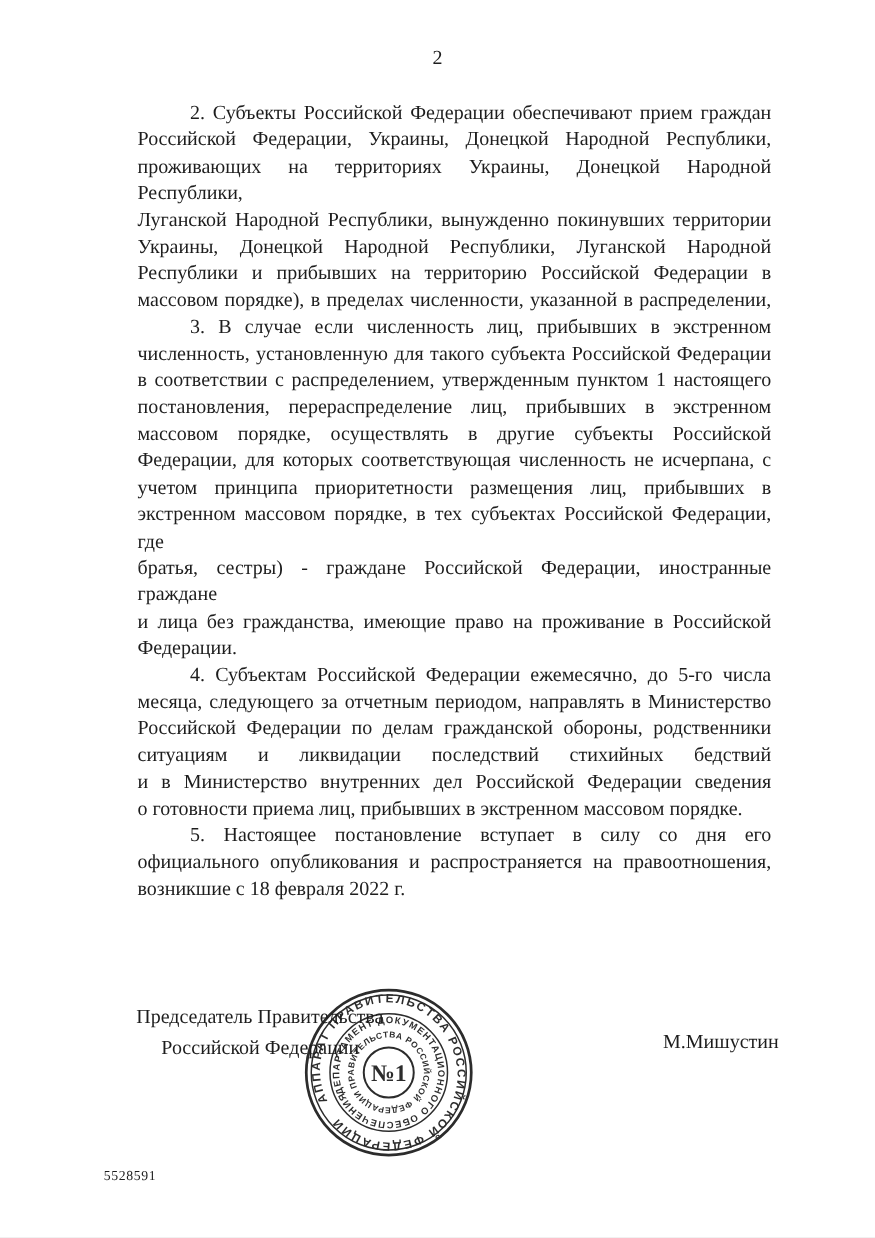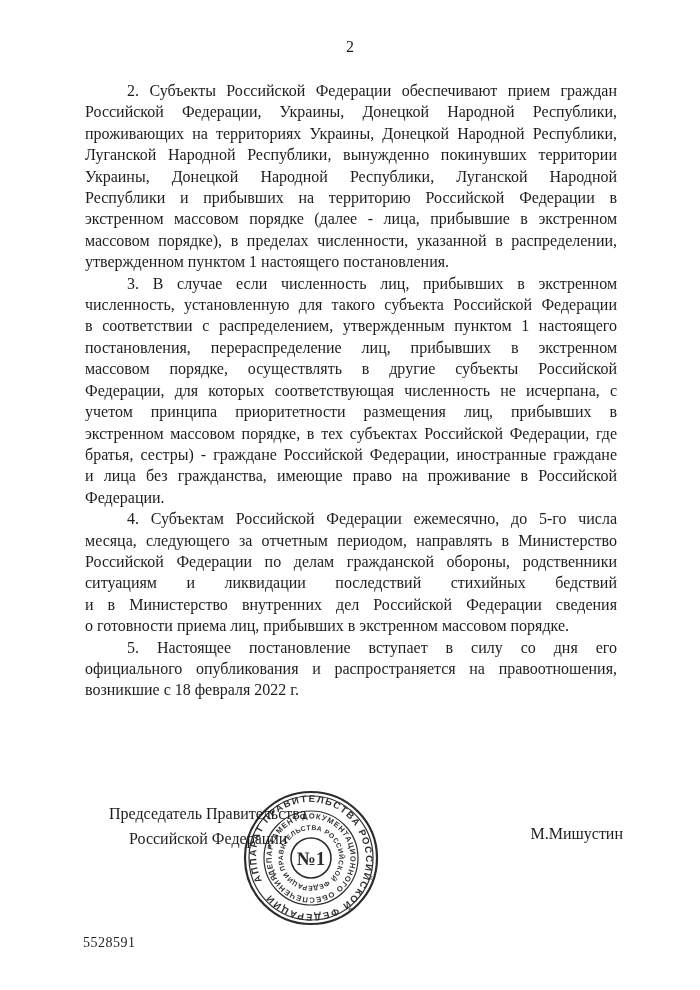--- a/index.html
+++ b/index.html
@@ -13,21 +13,21 @@
   }
   .page-number {
     position: absolute; top: 38px; left: 0; width: 700px;
     text-align: center; font-size: 16px;
   }
   .body-text {
     position: absolute; top: 80px; left: 85px; width: 532px;
     font-size: 16px; line-height: 21.4px;
   }
   .para { margin: 0; padding: 0; }
-  .line { text-align: justify; text-align-last: justify; white-space: normal; }
+  .line { text-align: justify; text-align-last: justify; white-space: normal; margin-left: 25px; }
   .line.first { text-indent: 42px; }
   .line.lastline { text-align-last: left; }
   .signature {
     position: absolute; top: 801px; left: 85px; right: 77px;
     font-size: 16px; line-height: 25px; z-index: 1; margin-left: 24px;
   }
   .sig-left { float: left; }
   .sig-indent { padding-left: 20px; }
   .sig-name { float: right; margin-top: 20px; }
   .stamp {
@@ -41,41 +41,39 @@
   }
   .stamp .ring-outer-text { font-size: 9.5px; letter-spacing: 1.6px; }
   .stamp .ring-middle-text { font-size: 7.6px; letter-spacing: 0.9px; }
   .stamp .ring-inner-text { font-size: 6.8px; letter-spacing: 0.5px; }
   .stamp .center-label {
     font-family: "Liberation Serif", "DejaVu Serif", serif;
     font-size: 19px; font-weight: bold;
   }
   .footer-code {
     position: absolute; left: 83px; top: 935px;
-    font-size: 14px; letter-spacing: 0.5px;
+    font-size: 11px; letter-spacing: 0.5px;
   }
 </style>
 </head>
 <body>
 
 <div class="page">
 
   <div class="page-number">2</div>
 
   <div class="body-text" id="paragraphs">
       <div class="para">
         <div class="line first">2. Субъекты Российской Федерации обеспечивают прием граждан</div>
         <div class="line">Российской Федерации, Украины, Донецкой Народной Республики,</div>
         <div class="line">проживающих на территориях Украины, Донецкой Народной Республики,</div>
         <div class="line">Луганской Народной Республики, вынужденно покинувших территории</div>
         <div class="line">Украины, Донецкой Народной Республики, Луганской Народной</div>
         <div class="line">Республики и прибывших на территорию Российской Федерации в</div>
-        <div class="line">экстренном массовом порядке (далее - лица, прибывшие в экстренном</div>
         <div class="line">массовом порядке), в пределах численности, указанной в распределении,</div>
-        <div class="line lastline">утвержденном пунктом 1 настоящего постановления.</div>
       </div>
       <div class="para">
         <div class="line first">3. В случае если численность лиц, прибывших в экстренном</div>
         <div class="line">численность, установленную для такого субъекта Российской Федерации</div>
         <div class="line">в соответствии с распределением, утвержденным пунктом 1 настоящего</div>
         <div class="line">постановления, перераспределение лиц, прибывших в экстренном</div>
         <div class="line">массовом порядке, осуществлять в другие субъекты Российской</div>
         <div class="line">Федерации, для которых соответствующая численность не исчерпана, с</div>
         <div class="line">учетом принципа приоритетности размещения лиц, прибывших в</div>
         <div class="line">экстренном массовом порядке, в тех субъектах Российской Федерации, где</div>

